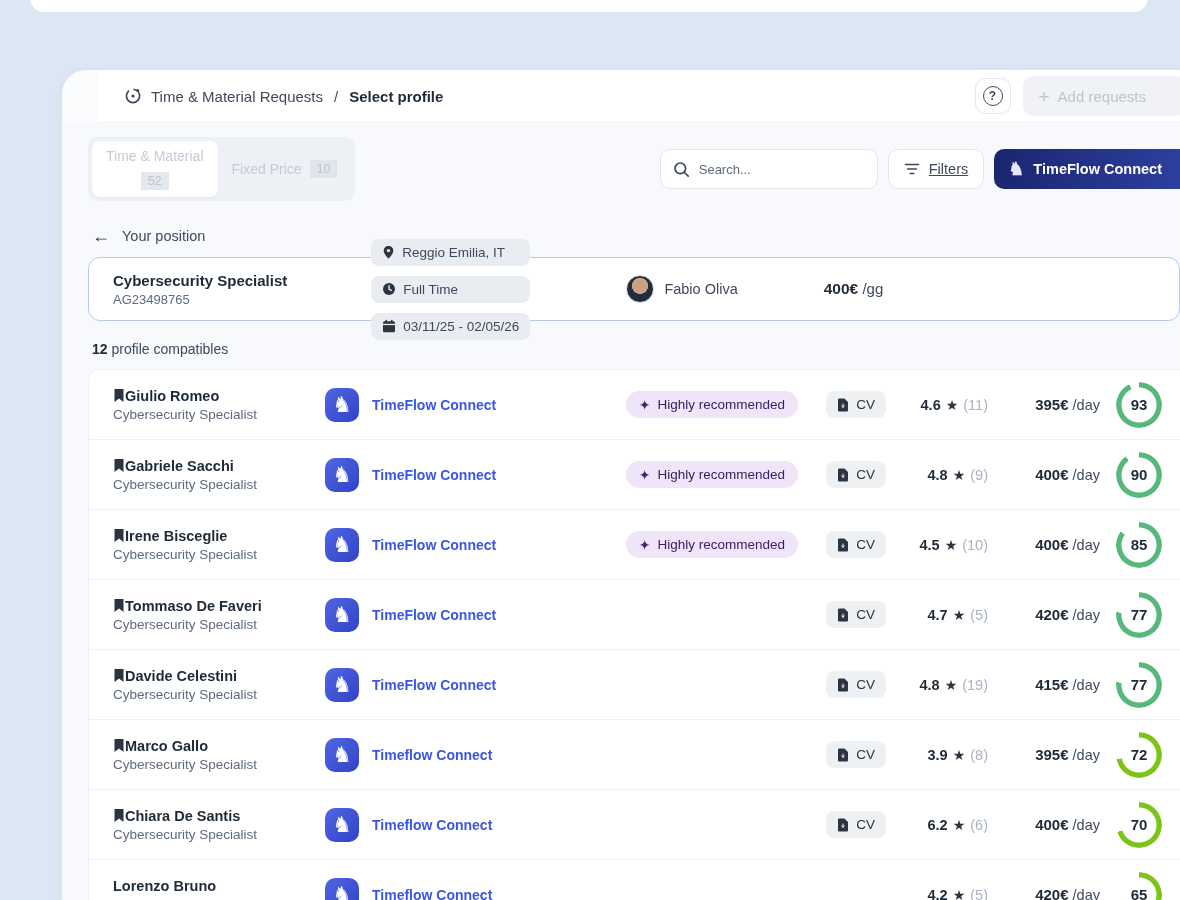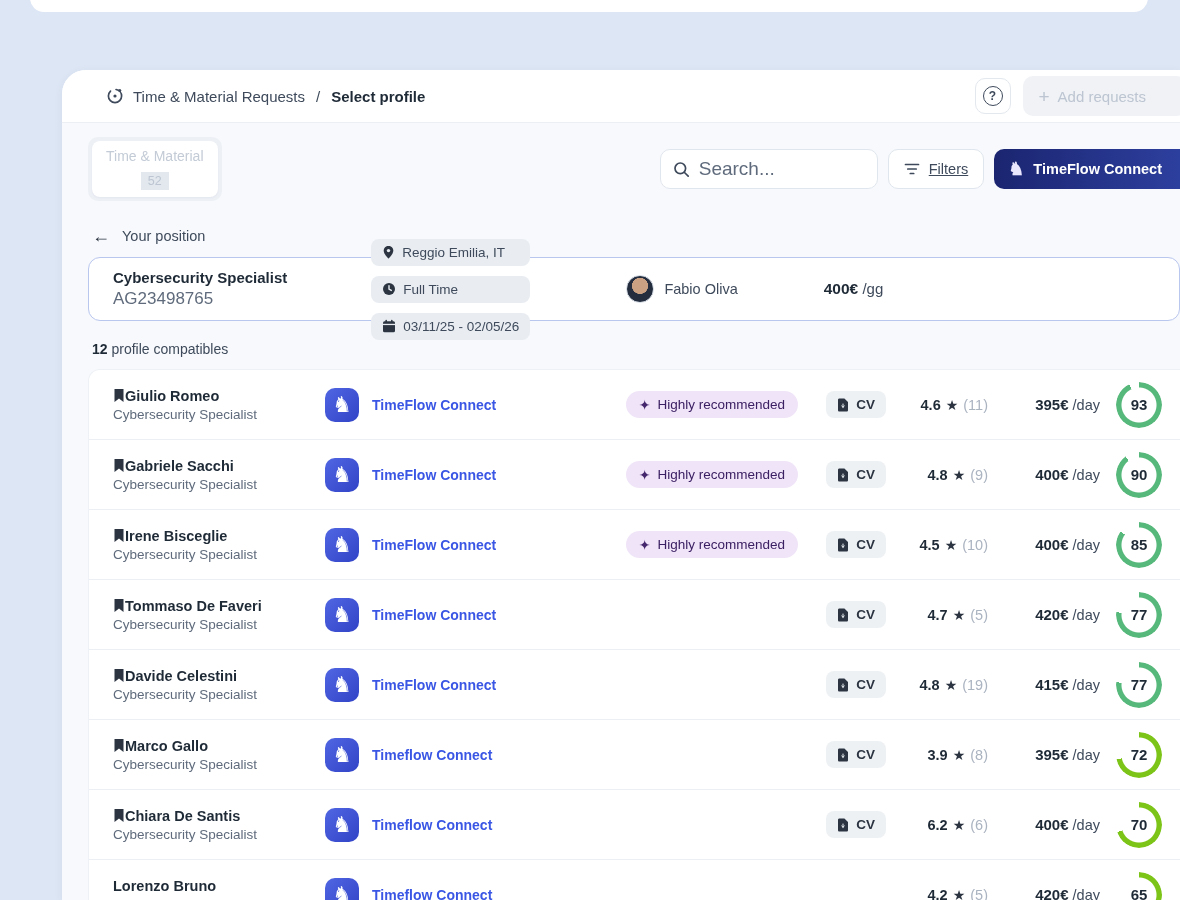--- a/index.html
+++ b/index.html
@@ -17,21 +17,21 @@
   }
   
   .window {
     position:absolute; left:62px; top:70px; width:1118px; height:830px;
     background:#fbfcfe; border-top-left-radius:24px; overflow:hidden;
     box-shadow:0 2px 10px rgba(40,60,110,.06);
   }
   
   .hdr {
     height:53px; background:#fff; display:flex; align-items:center;
-    padding:0 20px 0 44px; border-bottom:1px solid #eceff4;
+    padding:0 20px 0 26px; border-bottom:1px solid #eceff4;margin-left:36px;
   }
   .crumb { display:flex; align-items:center; gap:9px; font-size:15px; color:#3e4a5b; }
   .crumb .ic { display:inline-flex; }
   .crumb .sep { color:#3e4a5b; margin:0 2px; }
   .crumb .cur { font-weight:bold; color:#1f2a37; }
   .hdr-right { margin-left:auto; display:flex; align-items:center; gap:12px; }
   .help-btn {
     width:36px; height:36px; border:1px solid #e3e8ee; border-radius:10px; background:#fff;
     display:flex; align-items:center; justify-content:center; cursor:pointer;
   }
@@ -59,21 +59,21 @@
   .tab .cnt {
     font-size:12.5px; background:#e3e8ee; color:#bcc5d1; border-radius:0; padding:2px 7px;
   }
   .tab.inactive .cnt { background:#e0e5ec; }
   .toolbar-right { margin-left:auto; display:flex; align-items:center; gap:10px; }
   .search {
     display:flex; align-items:center; gap:9px; width:218px; height:40px;
     background:#fff; border:1px solid #e0e6ed; border-radius:10px; padding:0 12px;
   }
   .search input {
-    border:none; outline:none; width:100%; font-size:19px; color:#3e4a5b;
+    border:none; outline:none; width:100%; font-size:13px; color:#3e4a5b;
     font-family:inherit; background:transparent;
   }
   .search input::placeholder { color:#5f6b7c; }
   .filters-btn {
     height:40px; display:flex; align-items:center; gap:9px; background:#fff;
     border:1px solid #e0e6ed; border-radius:10px; padding:0 15px;
     font-size:14.5px; color:#3e4a5b; cursor:pointer;text-decoration:underline;
   }
   .connect-btn {
     height:40px; display:flex; align-items:center; gap:9px;
@@ -85,21 +85,21 @@
   
   .content { padding:4px 0 0 26px; background:#f7f9fc; height:100%; }
   .backrow { display:flex; align-items:center; gap:12px; padding:8px 0 12px 4px; }
   .backrow .arrow { font-size:18px; color:#2b3440; cursor:pointer; line-height:1; }
   .backrow .lbl { font-size:14.5px; color:#3e4a5b; }
   .pos-card {
     background:#fff; border:1px solid #b9c6ee; border-radius:12px;
     height:64px; display:flex; align-items:center; padding:0 24px; margin-right:0;
   }
   .pos-title { font-size:15px; font-weight:bold; color:#1f2a37; }
-  .pos-code { font-size:17px; color:#5f6b7c; margin-top:3px; }
+  .pos-code { font-size:13px; color:#5f6b7c; margin-top:3px; }
   .pos-badges { display:flex; gap:10px; margin-left:84px;flex-direction:column; }
   .pbadge {
     display:flex; align-items:center; gap:7px; background:#e9edf2; border-radius:8px;
     padding:6px 11px; font-size:13.5px; color:#3e4a5b; white-space:nowrap;
   }
   .pos-owner { display:flex; align-items:center; gap:10px; margin-left:96px; }
   .avatar {
     width:28px; height:28px; border-radius:50%;
     background:radial-gradient(circle at 50% 38%, #caa183 0 38%, #232d3d 40%);
     border:1px solid #d6dce5;
@@ -129,21 +129,21 @@
   }
   .vname { font-size:14px; font-weight:bold; color:#3a56e4; }
   .right { margin-left:auto; display:flex; align-items:center; }
   .rec {
     display:flex; align-items:center; gap:7px; background:#f0e4f8; border-radius:16px;
     padding:6px 13px; font-size:13.5px; color:#3b2063; margin-right:14px; white-space:nowrap;
   }
   .spark { color:#45276e; font-size:14px; line-height:1; }
   .cvb {
     display:flex; align-items:center; gap:7px; background:#eef1f4; border-radius:8px;
-    padding:6px 11px; font-size:13.5px; color:#2b3440; margin-right:0; white-space:nowrap;font-weight:bold;
+    padding:6px 11px; font-size:13.5px; color:#2b3440; margin-right:0; white-space:nowrap;
   }
   .cv-slot { width:74px; display:flex; justify-content:flex-end; }
   .rating { width:102px; display:flex; align-items:center; justify-content:flex-end; gap:5px; font-size:14.5px; }
   .rating .rv { color:#1f2a37; font-weight:bold; }
   .rating .star { color:#2b3440; font-size:14px; }
   .rating .rc { color:#aab3c0; }
   .price { width:112px; text-align:right; font-size:14.5px; color:#3e4a5b; white-space:nowrap; }
   .price b { color:#1f2a37; font-size:15px; }
   .ring { position:relative; width:46px; height:46px; margin-left:16px; flex:0 0 auto; }
   .ring i {
@@ -187,20 +187,24 @@
       </button>
     </div>
   </div>
 
   <div class="toolbar">
     <div class="tabs">
       <div class="tab active">
         <span>Time &amp; Material</span>
         <span class="cnt">52</span>
       </div>
+      <div class="tab inactive">
+        <span>Fixed Price</span>
+        <span class="cnt">10</span>
+      </div>
     </div>
     <div class="toolbar-right">
       <div class="search">
         <span>
           <svg width="17" height="17" viewBox="0 0 17 17" fill="none">
             <circle cx="7.3" cy="7.3" r="5.3" stroke="#3e4a5b" stroke-width="1.7"></circle>
             <path d="M11.5 11.5L15.2 15.2" stroke="#3e4a5b" stroke-width="1.7" stroke-linecap="round"></path>
           </svg>
         </span>
         <input placeholder="Search..." style="">

